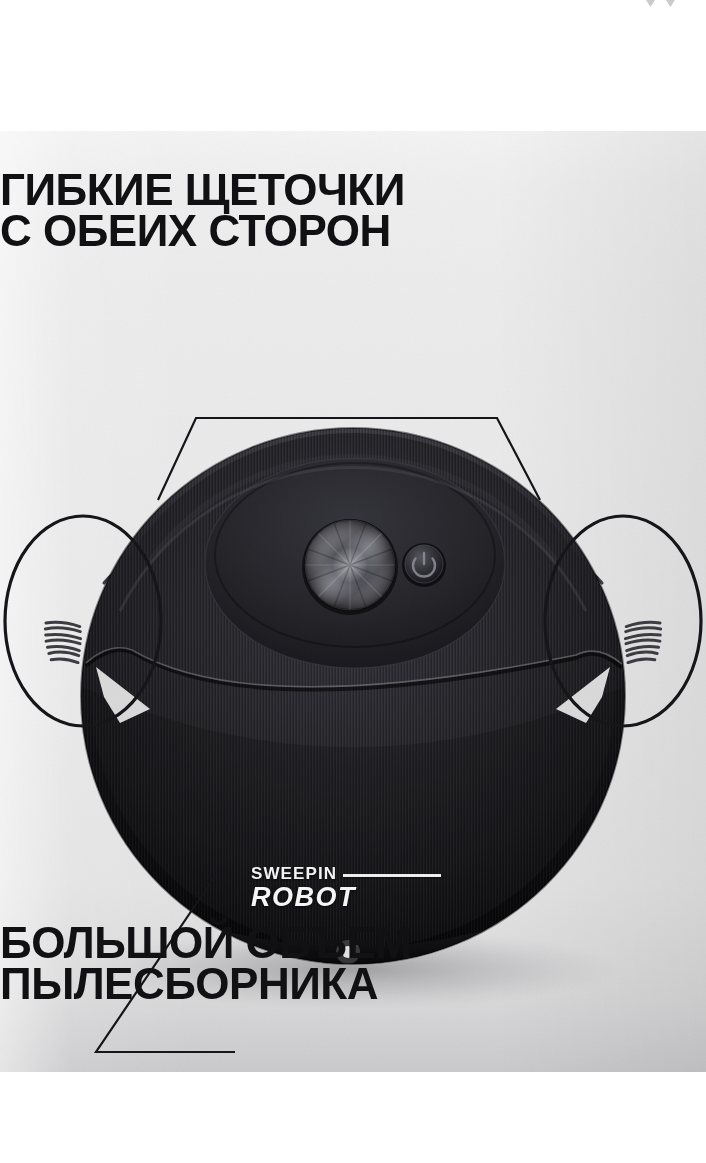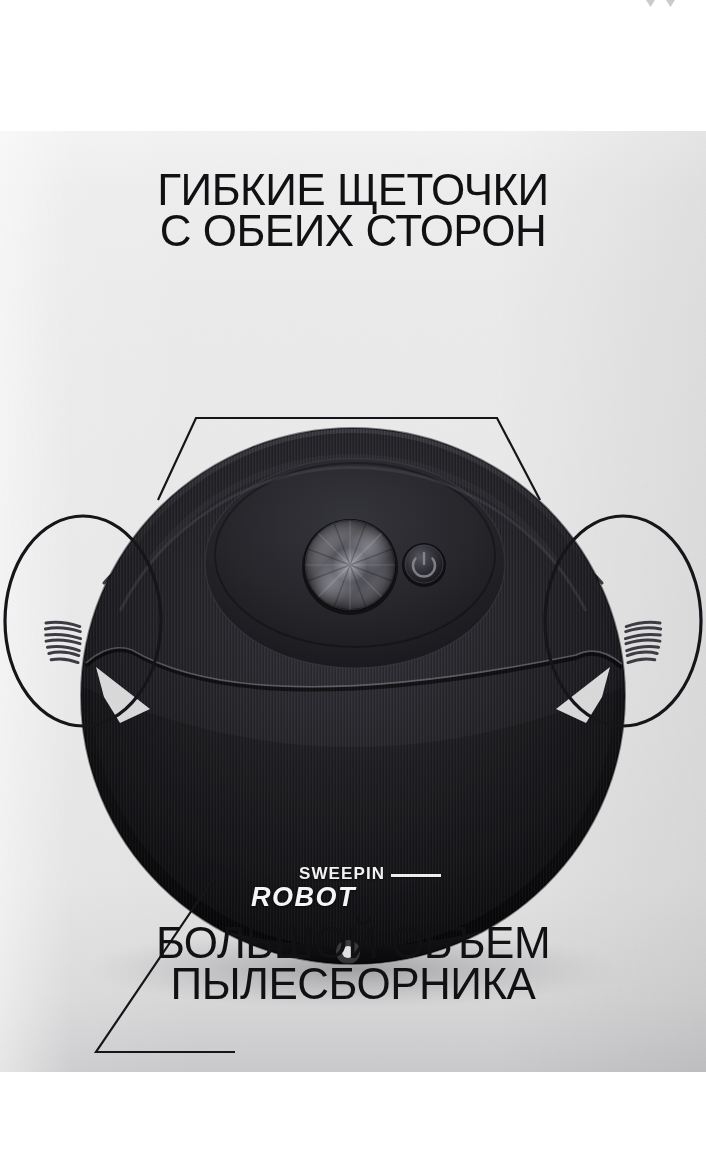--- a/index.html
+++ b/index.html
@@ -56,23 +56,23 @@
     position: absolute;
     inset: 0;
     opacity: .5;
     pointer-events: none;
   }
 
   
   .headline {
     position: absolute;
     width: 100%;
-    text-align: center;
+    text-align: left;
     color: #111114;
-    font-weight: 400;
+    font-weight: 700;
     letter-spacing: -0.5px;
     line-height: 0.94;
     z-index: 40;
     white-space: pre-line;
   }
   #headline-top {
     top: 169px;
     font-size: 44px;
   }
   #headline-bottom {
@@ -103,21 +103,20 @@
     align-items: center;
     gap: 6px;
     height: 19px;
   }
   #brand-sweepin {
     color: #f2f2f2;
     font-size: 17px;
     font-weight: 700;
     letter-spacing: 1.1px;
     text-shadow: 0 1px 2px rgba(0,0,0,.6);
-    margin-left: 48px;
   }
   #brand-rule {
     flex: 1;
     height: 3px;
     background: #ededed;
     margin-top: 3px;
     box-shadow: 0 1px 2px rgba(0,0,0,.5);
   }
   #brand-robot {
     color: #f5f5f5;

